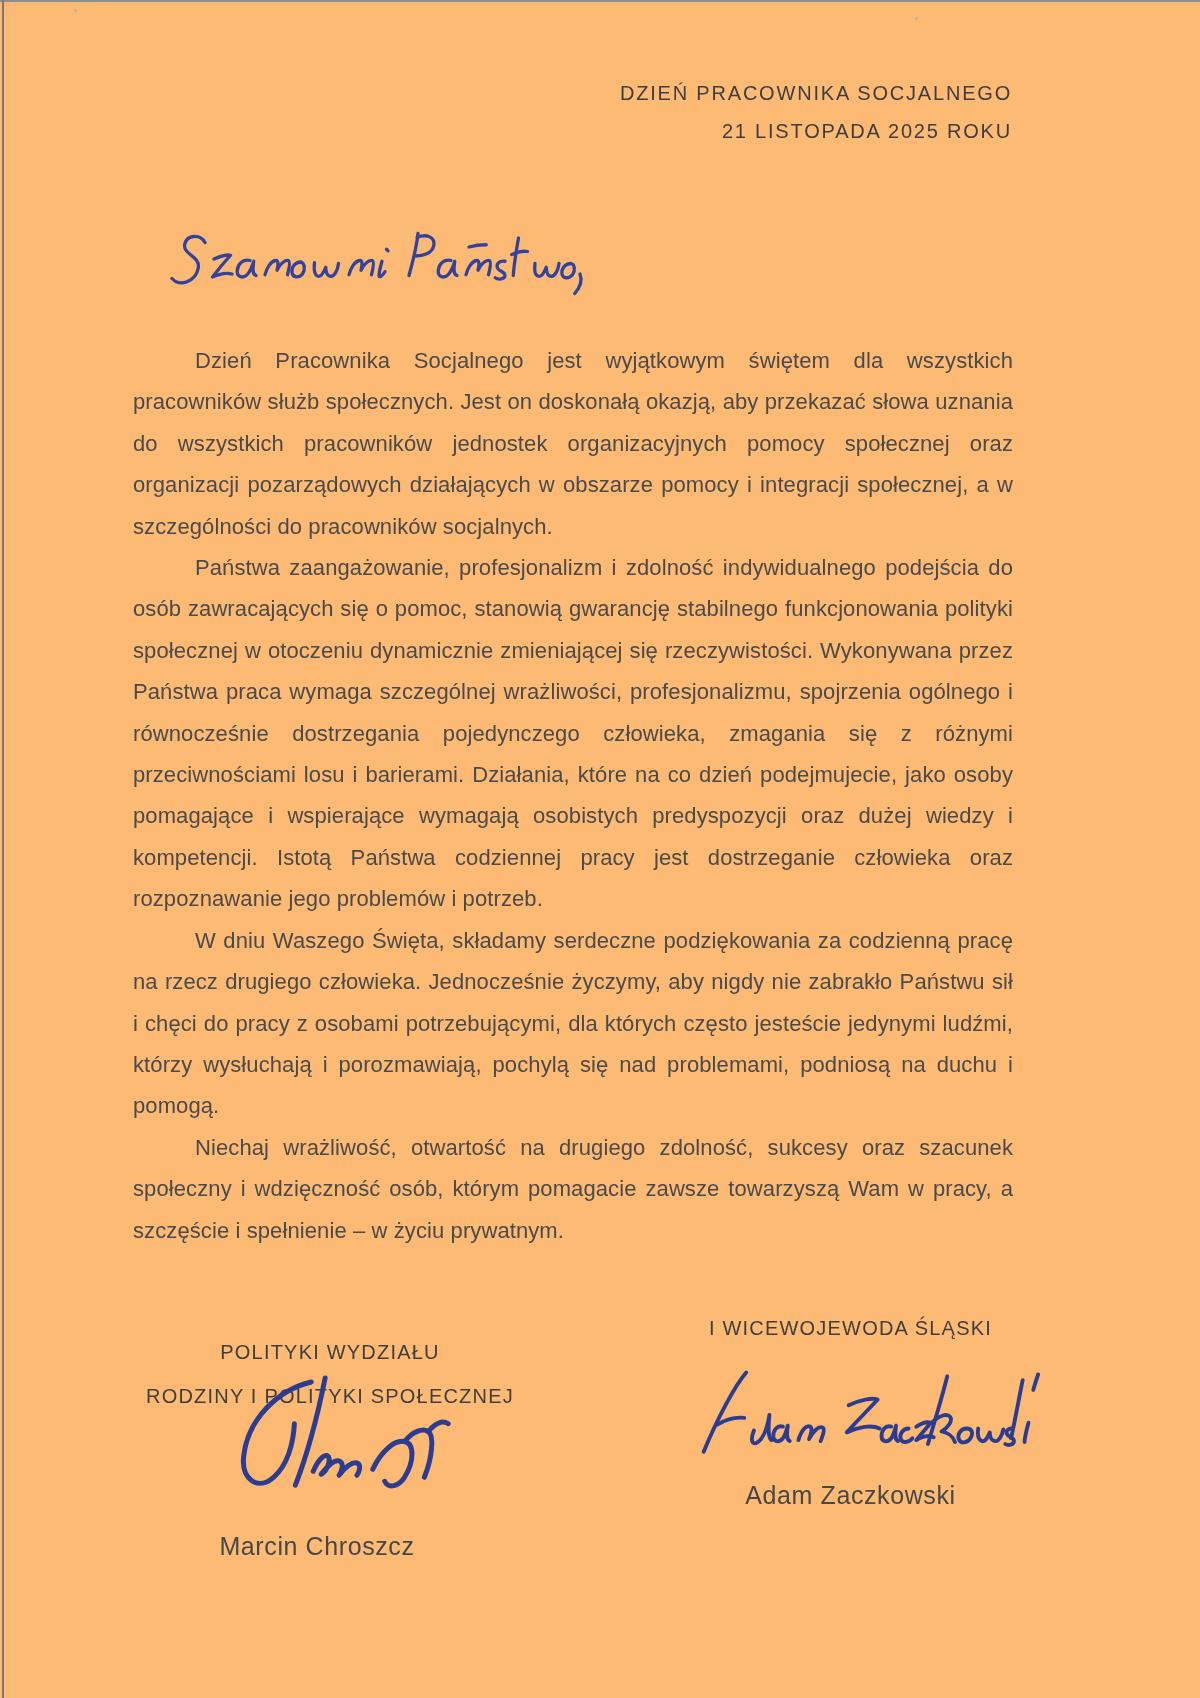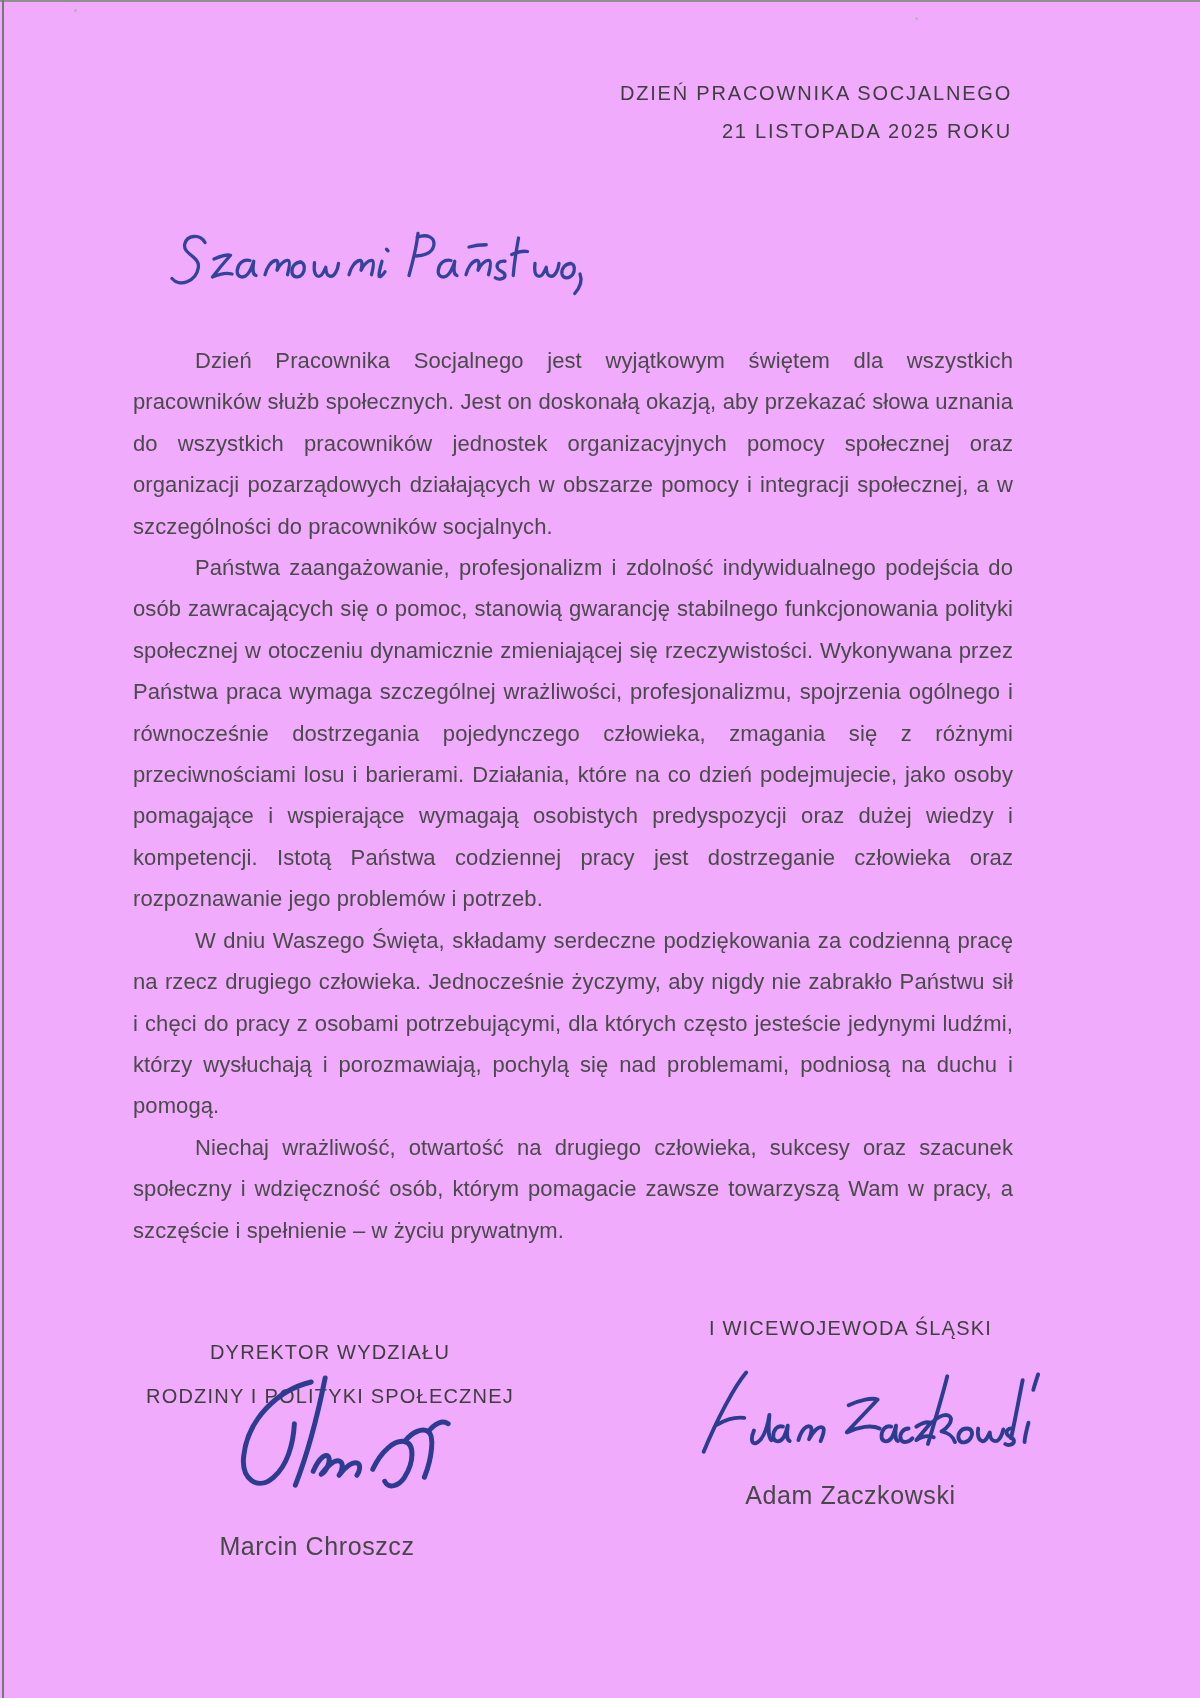--- a/index.html
+++ b/index.html
@@ -4,21 +4,21 @@
 <style>
   html, body { margin: 0; padding: 0; }
   body {
     width: 1200px; height: 1698px;
     background: #e9e9e9;
     font-family: "Liberation Sans", sans-serif;
   }
   .page {
     position: relative;
     width: 1200px; height: 1698px;
-    background: #f0abfc;
+    background: #fdba74;
     overflow: hidden;
     color: #4a4a4a;
   }
   
   .scan-edge-top {
     position: absolute; top: 0; left: 0; width: 100%; height: 2px;
     background: #8f8f8f;
   }
   .scan-edge-left {
     position: absolute; top: 0; left: 2px; width: 2px; height: 100%;
@@ -104,25 +104,25 @@
       <path d="M492,52 C491,60 492,68 497,69 C502,70 505,62 507,57 C507,63 509,69 514,69 C519,69 523,60 524,52"></path>
       <path d="M540,52 C532,52 527,59 528,66 C529,72 537,73 542,67 C546,61 545,53 540,52"></path>
       <path d="M552,66 C555,74 552,84 545,92"></path>
     </g>
   </svg>
 
   <div class="body-text">
     <p>Dzień Pracownika Socjalnego jest wyjątkowym świętem dla wszystkich pracowników służb społecznych. Jest on doskonałą okazją, aby przekazać słowa uznania do wszystkich pracowników jednostek organizacyjnych pomocy społecznej oraz organizacji pozarządowych działających w obszarze pomocy i integracji społecznej, a w szczególności do pracowników socjalnych.</p>
     <p>Państwa zaangażowanie, profesjonalizm i zdolność indywidualnego podejścia do osób zawracających się o pomoc, stanowią gwarancję stabilnego funkcjonowania polityki społecznej w otoczeniu dynamicznie zmieniającej się rzeczywistości. Wykonywana przez Państwa praca wymaga szczególnej wrażliwości, profesjonalizmu, spojrzenia ogólnego i równocześnie dostrzegania pojedynczego człowieka, zmagania się z różnymi przeciwnościami losu i barierami. Działania, które na co dzień podejmujecie, jako osoby pomagające i wspierające wymagają osobistych predyspozycji oraz dużej wiedzy i kompetencji. Istotą Państwa codziennej pracy jest dostrzeganie człowieka oraz rozpoznawanie jego problemów i potrzeb.</p>
     <p>W dniu Waszego Święta, składamy serdeczne podziękowania za codzienną pracę na rzecz drugiego człowieka. Jednocześnie życzymy, aby nigdy nie zabrakło Państwu sił i chęci do pracy z osobami potrzebującymi, dla których często jesteście jedynymi ludźmi, którzy wysłuchają i porozmawiają, pochylą się nad problemami, podniosą na duchu i pomogą.</p>
-    <p>Niechaj wrażliwość, otwartość na drugiego człowieka, sukcesy oraz szacunek społeczny i wdzięczność osób, którym pomagacie zawsze towarzyszą Wam w pracy, a szczęście i spełnienie – w życiu prywatnym.</p>
+    <p>Niechaj wrażliwość, otwartość na drugiego zdolność, sukcesy oraz szacunek społeczny i wdzięczność osób, którym pomagacie zawsze towarzyszą Wam w pracy, a szczęście i spełnienie – w życiu prywatnym.</p>
   </div>
 
   <div class="sig-block left">
-    <div>DYREKTOR WYDZIAŁU</div>
+    <div>POLITYKI WYDZIAŁU</div>
     <div>RODZINY I POLITYKI SPOŁECZNEJ</div>
   </div>
 
   <svg class="signature-svg left" width="258" height="153" viewBox="0 0 260 150" aria-label="podpis odręczny Marcin Chroszcz">
     <g stroke="#2c3c90" stroke-width="5">
       <path d="M98,8 C64,16 34,46 30,82 C27,106 44,118 60,104 C74,92 80,70 81,50"></path>
       <path d="M112,4 C106,34 96,76 82,112"></path>
       <path d="M100,98 C106,84 114,78 116,85 C117,91 112,99 108,101 C114,93 122,85 127,88 C131,90 129,98 126,102 C132,94 140,87 145,90 C148,92 147,98 144,102"></path>
       <path d="M160,96 C168,78 182,66 192,68 C202,70 202,88 192,104 C186,113 176,116 172,108"></path>
       <path d="M192,68 C200,58 210,54 216,58 C222,62 220,84 212,104"></path>

